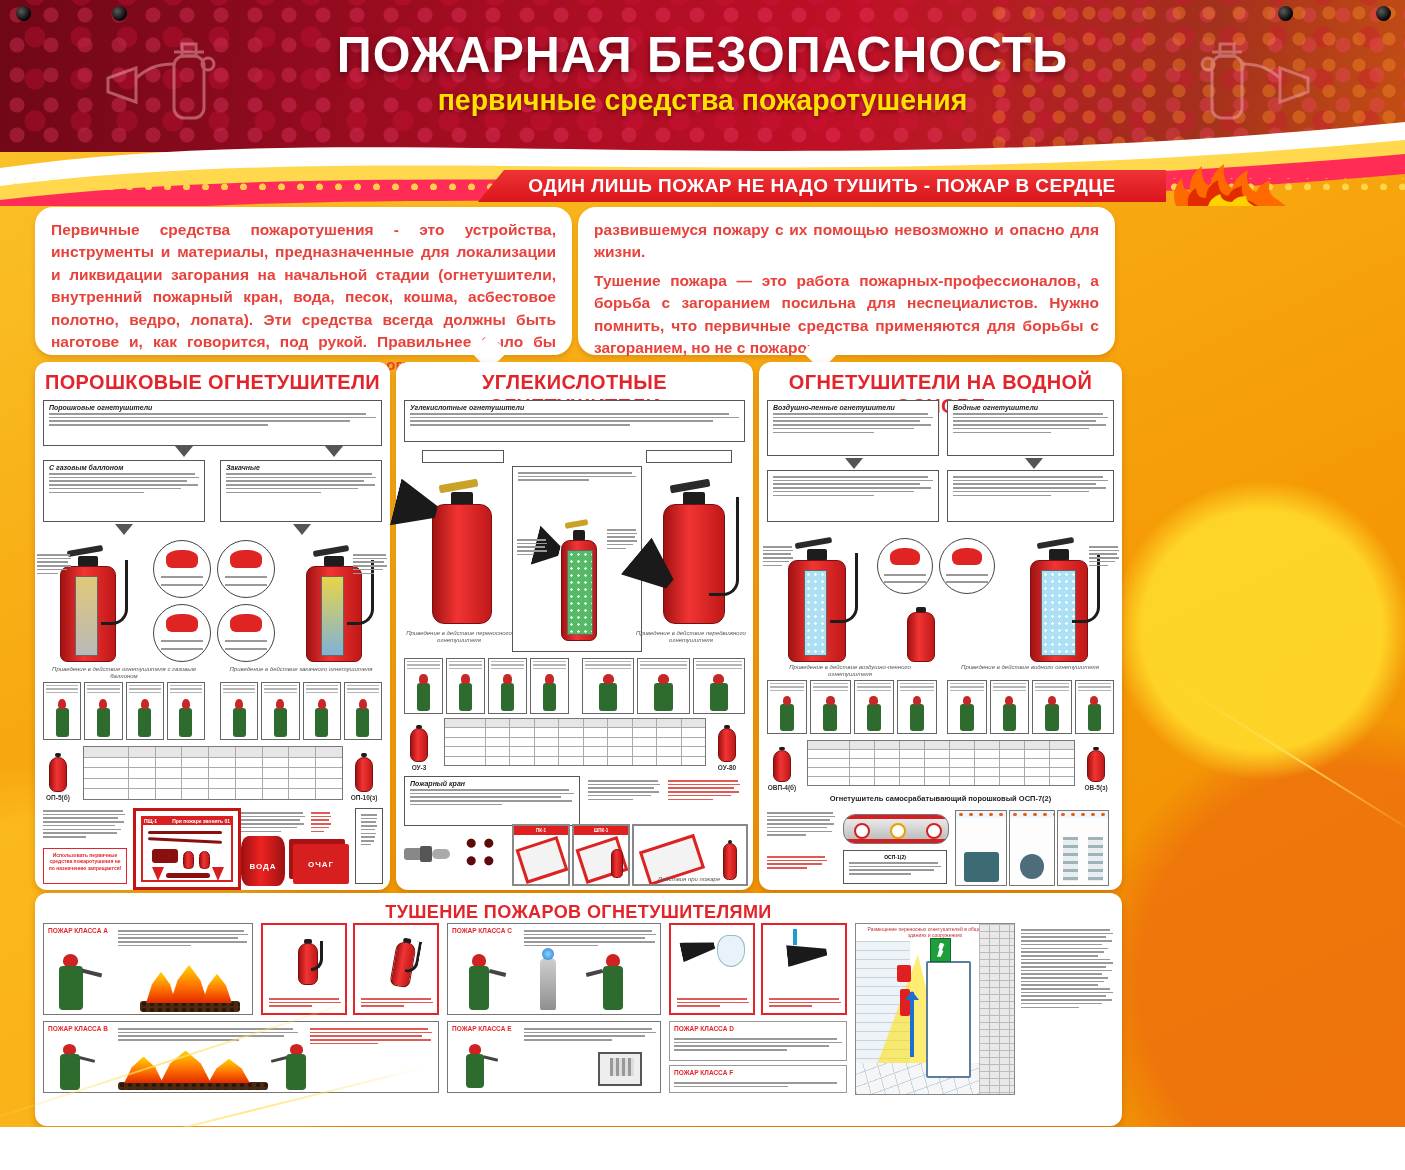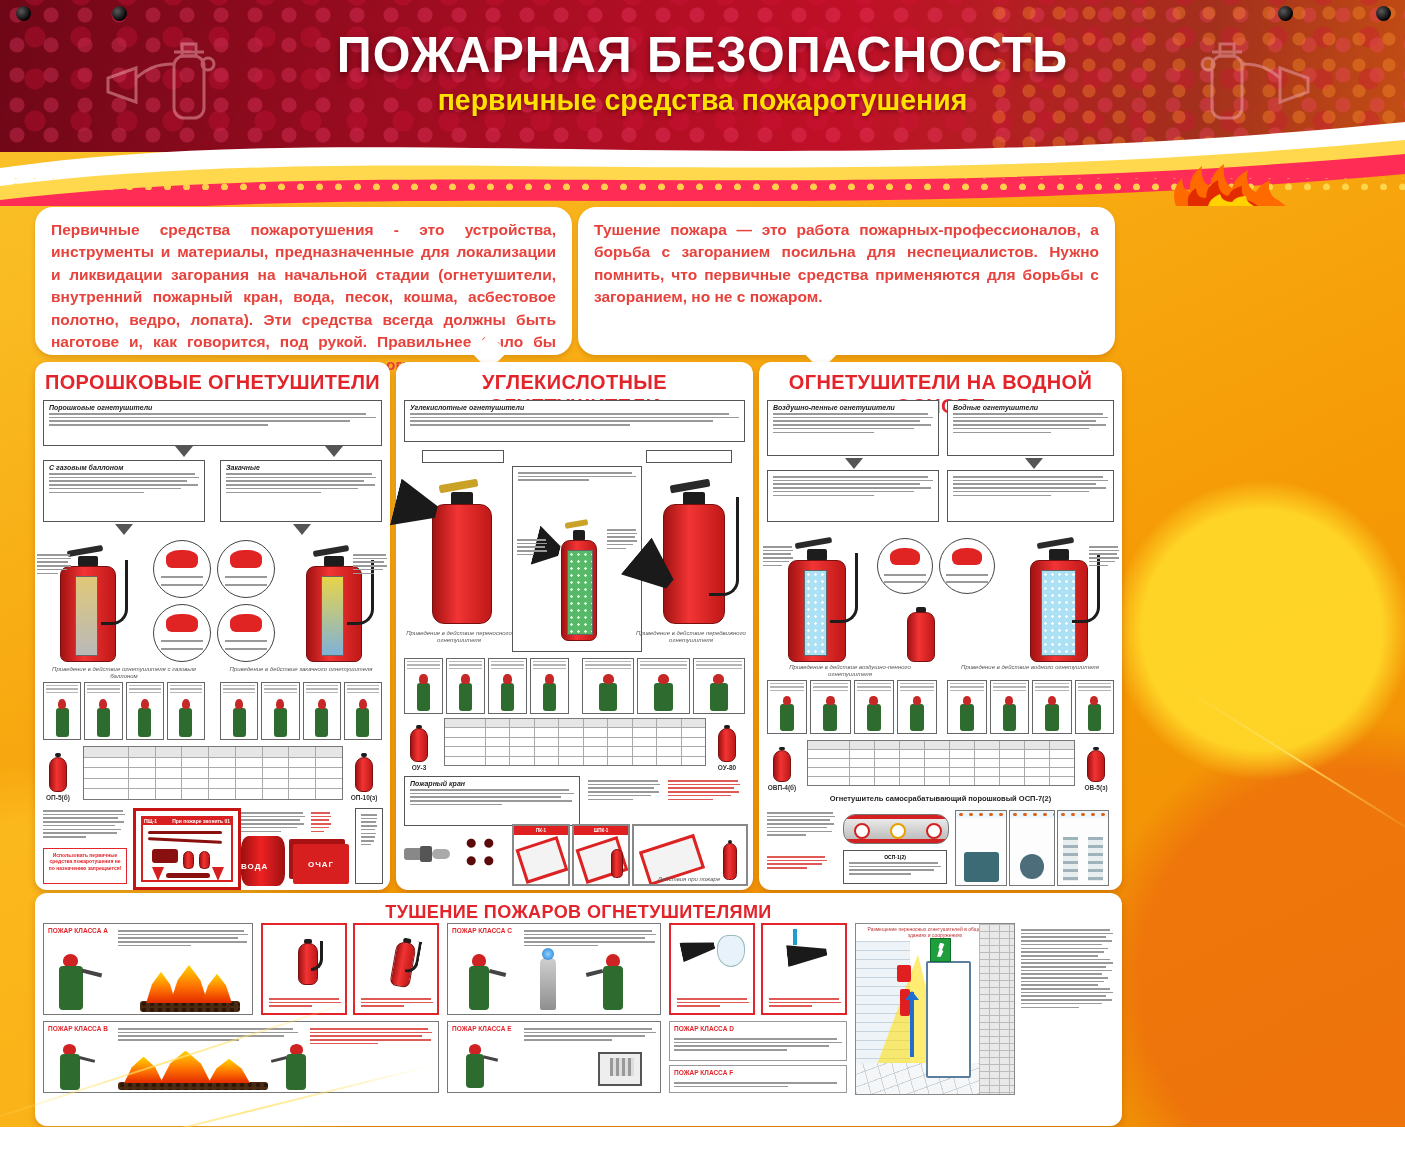--- a/index.html
+++ b/index.html
@@ -83,21 +83,21 @@
   .classlbl{position:absolute;color:#e3252b;font-size:6.5px;font-weight:800;}
   .fclass{position:absolute;border:1.5px solid #777;background:#fff;box-sizing:border-box;}
   
   .shield{position:absolute;border:3px solid #c41414;background:#fff;}
   .shield .inr{position:absolute;inset:5px;border:2px solid #d82020;}
   .shield .plate{position:absolute;left:5px;right:5px;top:5px;height:9px;background:#d82020;color:#fff;font-size:5px;font-weight:700;
     display:flex;justify-content:space-between;align-items:center;padding:0 3px;}
   .tool{position:absolute;background:#8a1010;border-radius:2px;}
   .cone{position:absolute;background:#d81f1f;clip-path:polygon(50% 100%,100% 0,0 0);}
   .barrel{position:absolute;background:linear-gradient(90deg,#9c1010,#ee2222 45%,#9c1010);border-radius:8px/12px;
-    color:#fff;font-weight:700;}
+    color:#fff;text-align:center;font-weight:700;}
   .barrel b{display:block;margin-top:26px;font-size:8px;letter-spacing:1px;}
   .sand{position:absolute;background:#d81f1f;color:#fff;text-align:center;font-weight:800;border-radius:2px;
     box-shadow:-4px -5px 0 0 #a81212;}
   .sand b{display:block;margin-top:16px;font-size:8px;letter-spacing:1px;}
   .cab{position:absolute;border:2px solid #888;background:#fff;overflow:hidden;}
   .cab .chdr{height:9px;background:#e02020;color:#fff;font-size:4.5px;font-weight:700;text-align:center;line-height:9px;}
   .cab .reelline{position:absolute;left:12%;top:28%;width:70%;height:52%;border:3px solid #d22;transform:rotate(-18deg);background:#f3f3f3;}
   .reel{position:absolute;border-radius:50%;background:radial-gradient(circle,#7c0d0d 12%,#d31f1f 13% 100%);
     background-image:radial-gradient(circle 5px at 30% 30%,#5c0a0a 0 4px,transparent 5px),radial-gradient(circle 5px at 70% 30%,#5c0a0a 0 4px,transparent 5px),
     radial-gradient(circle 5px at 30% 70%,#5c0a0a 0 4px,transparent 5px),radial-gradient(circle 5px at 70% 70%,#5c0a0a 0 4px,transparent 5px);}
@@ -181,30 +181,34 @@
     <div class="hdr-sub">первичные средства пожаротушения</div>
   </div>
 
   <svg class="waves" viewBox="0 0 1405 110" preserveAspectRatio="none">
     <path d="M0,72 C360,20 760,90 1405,26 L1405,50 C760,114 360,44 0,98 Z" fill="#ffffff"></path>
     <path d="M0,90 C380,42 780,102 1405,44 L1405,62 C780,120 380,62 0,110 Z" fill="#ffd84d"></path>
     <path d="M0,104 C400,58 800,112 1405,58 L1405,78 C800,132 400,80 0,126 Z" fill="#ff2d55"></path>
   </svg>
   <div class="dotrow"></div>
 
+  <div class="ribbon">
+      <span>ОДИН ЛИШЬ ПОЖАР НЕ НАДО ТУШИТЬ - ПОЖАР В СЕРДЦЕ</span>
+    </div>
   <svg class="abs" style="left:1168px;top:160px;" width="120" height="46" viewBox="0 0 120 46">
     <path d="M8 46 Q2 30 14 18 Q14 30 22 32 Q20 16 34 6 Q32 22 42 26 Q44 12 56 4 Q54 22 64 28 Q68 16 80 10 Q76 26 88 32 Q92 24 102 20 Q98 34 110 40 L118 46 Z" fill="#ff6a00"></path>
     <path d="M20 46 Q18 34 28 28 Q28 38 38 38 Q38 26 50 20 Q50 34 60 36 Q64 28 74 26 Q72 38 84 42 L90 46 Z" fill="#e32b00"></path>
     <path d="M40 46 Q42 38 52 34 Q54 42 64 42 Q68 36 78 36 Q78 42 86 46 Z" fill="#ffd200"></path>
   </svg>
 
   <div class="bubble b1" style="left:35px;">
     <p>Первичные средства пожаротушения - это устройства, инструменты и материалы, предназначенные для локализации и ликвидации загорания на начальной стадии (огнетушители, внутренний пожарный кран, вода, песок, кошма, асбестовое полотно, ведро, лопата). Эти средства всегда должны быть наготове и, как говорится, под рукой. Правильнее было бы назвать эти средства средствами огнетушения, т. к. противостоять</p>
   </div>
   <div class="bubble b2" style="left:578px;">
+    <p>развившемуся пожару с их помощью невозможно и опасно для жизни.</p>
     <p>Тушение пожара — это работа пожарных-профессионалов, а борьба с загоранием посильна для неспециалистов. Нужно помнить, что первичные средства применяются для борьбы с загоранием, но не с пожаром.</p>
   </div>
 
   <div class="panel" style="left:35px;top:362px;width:355px;height:528px;">
     <h2>ПОРОШКОВЫЕ ОГНЕТУШИТЕЛИ</h2>
     <div class="descbox" style="left:8px;top:38px;width:339px;height:46px;">
       <b class="lead">Порошковые огнетушители</b>
       <div class="lines tiny">
           <i style="width: 97%;"></i>
           <i style="width: 100%;"></i>

